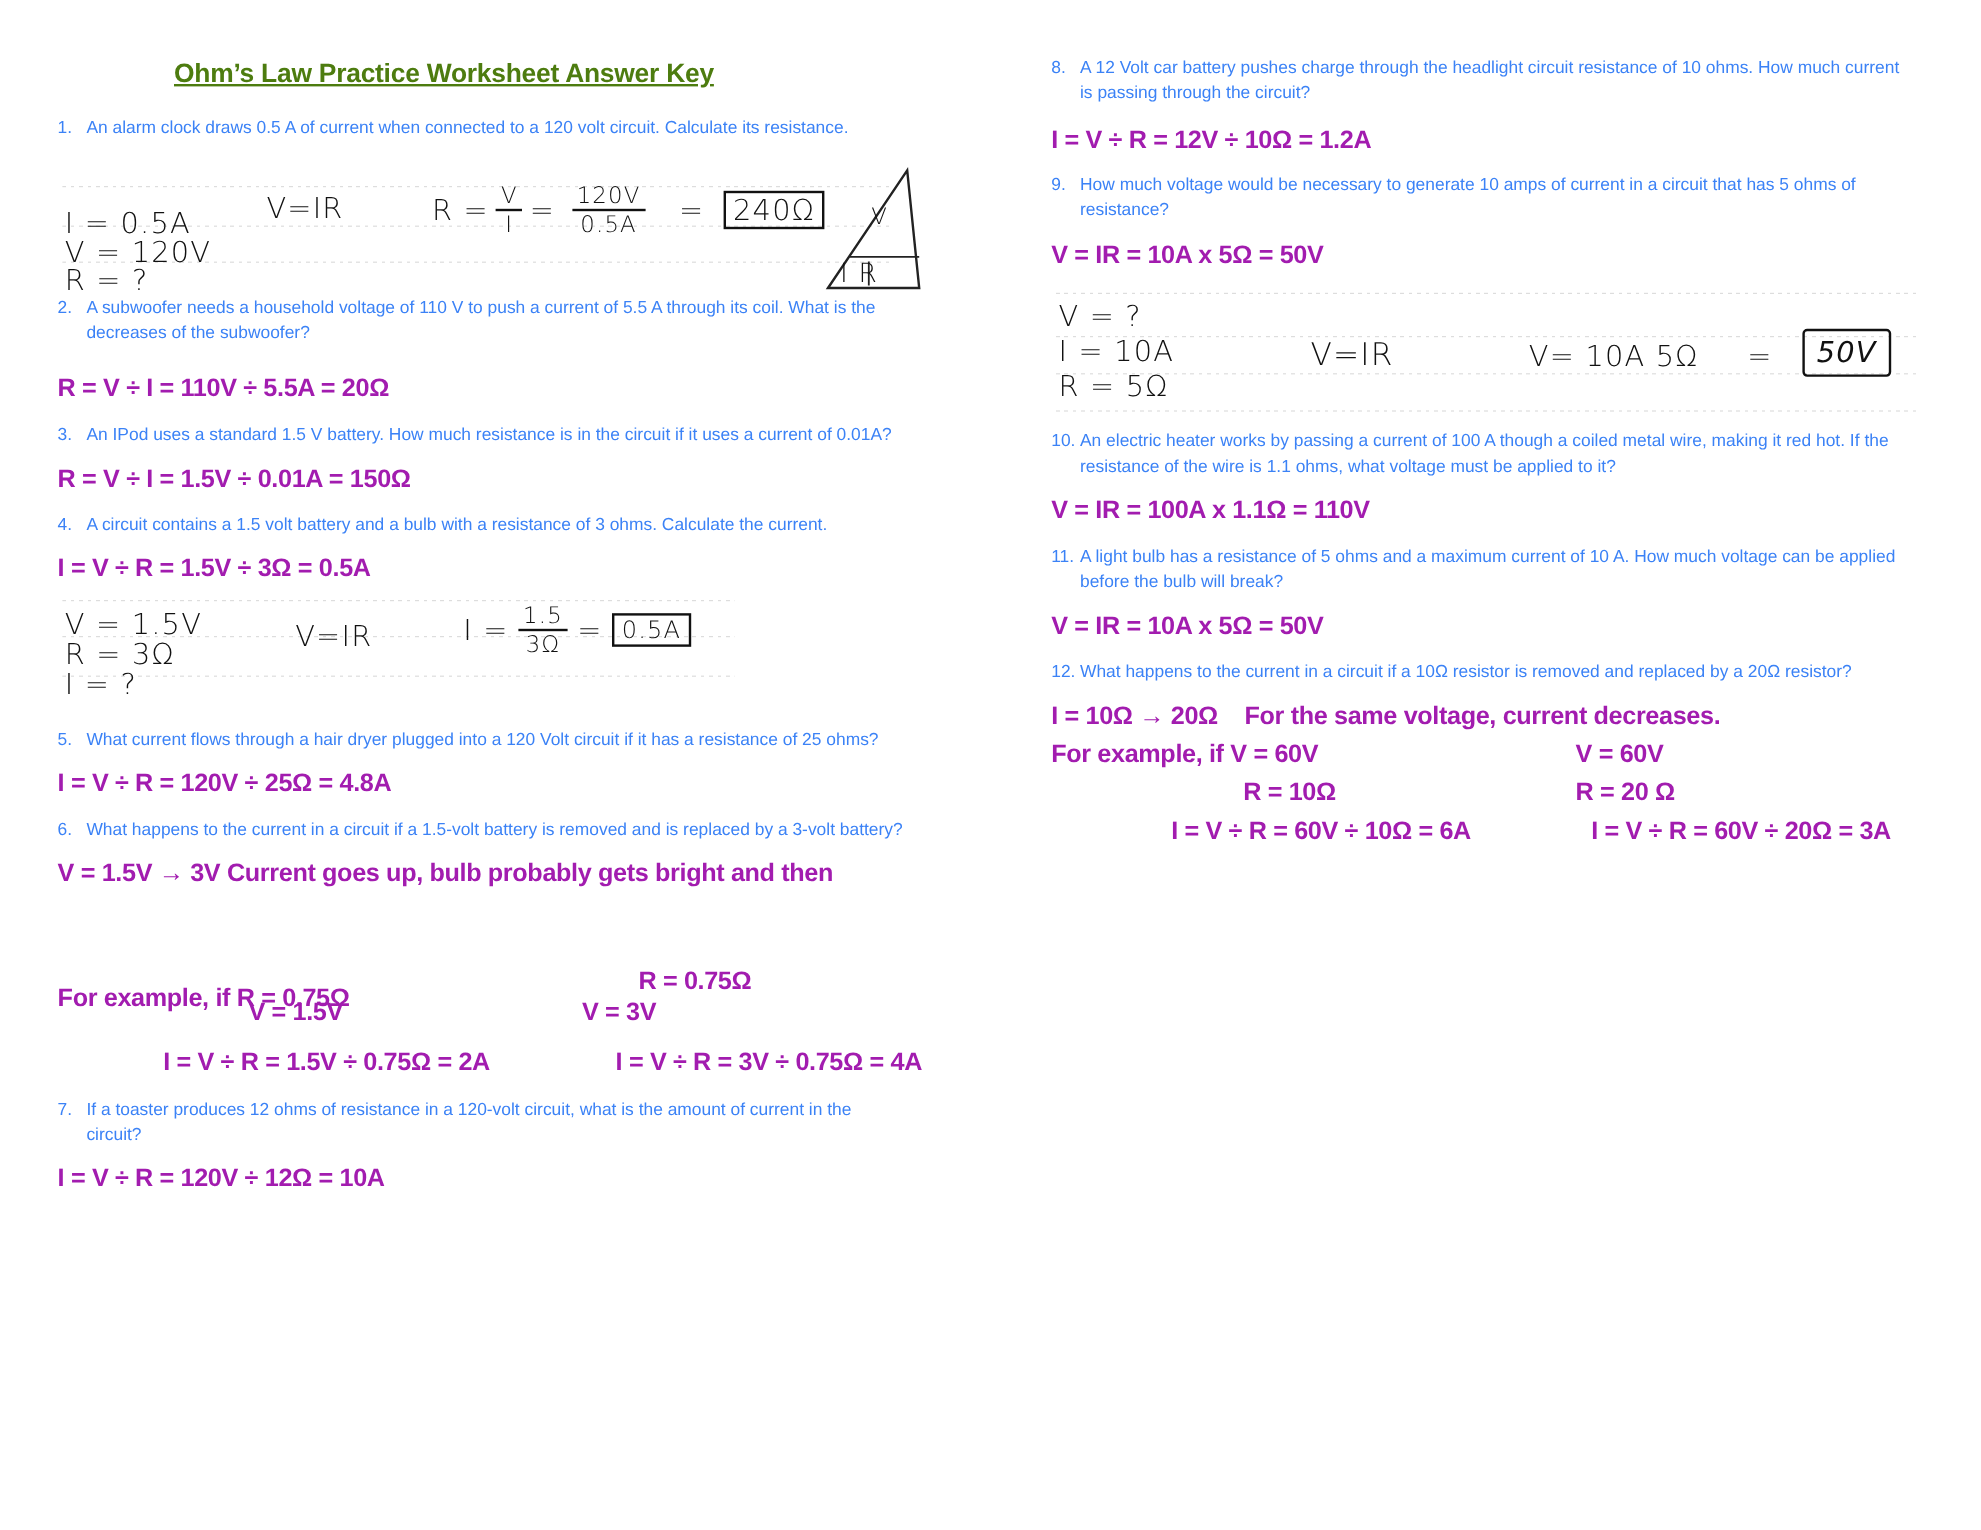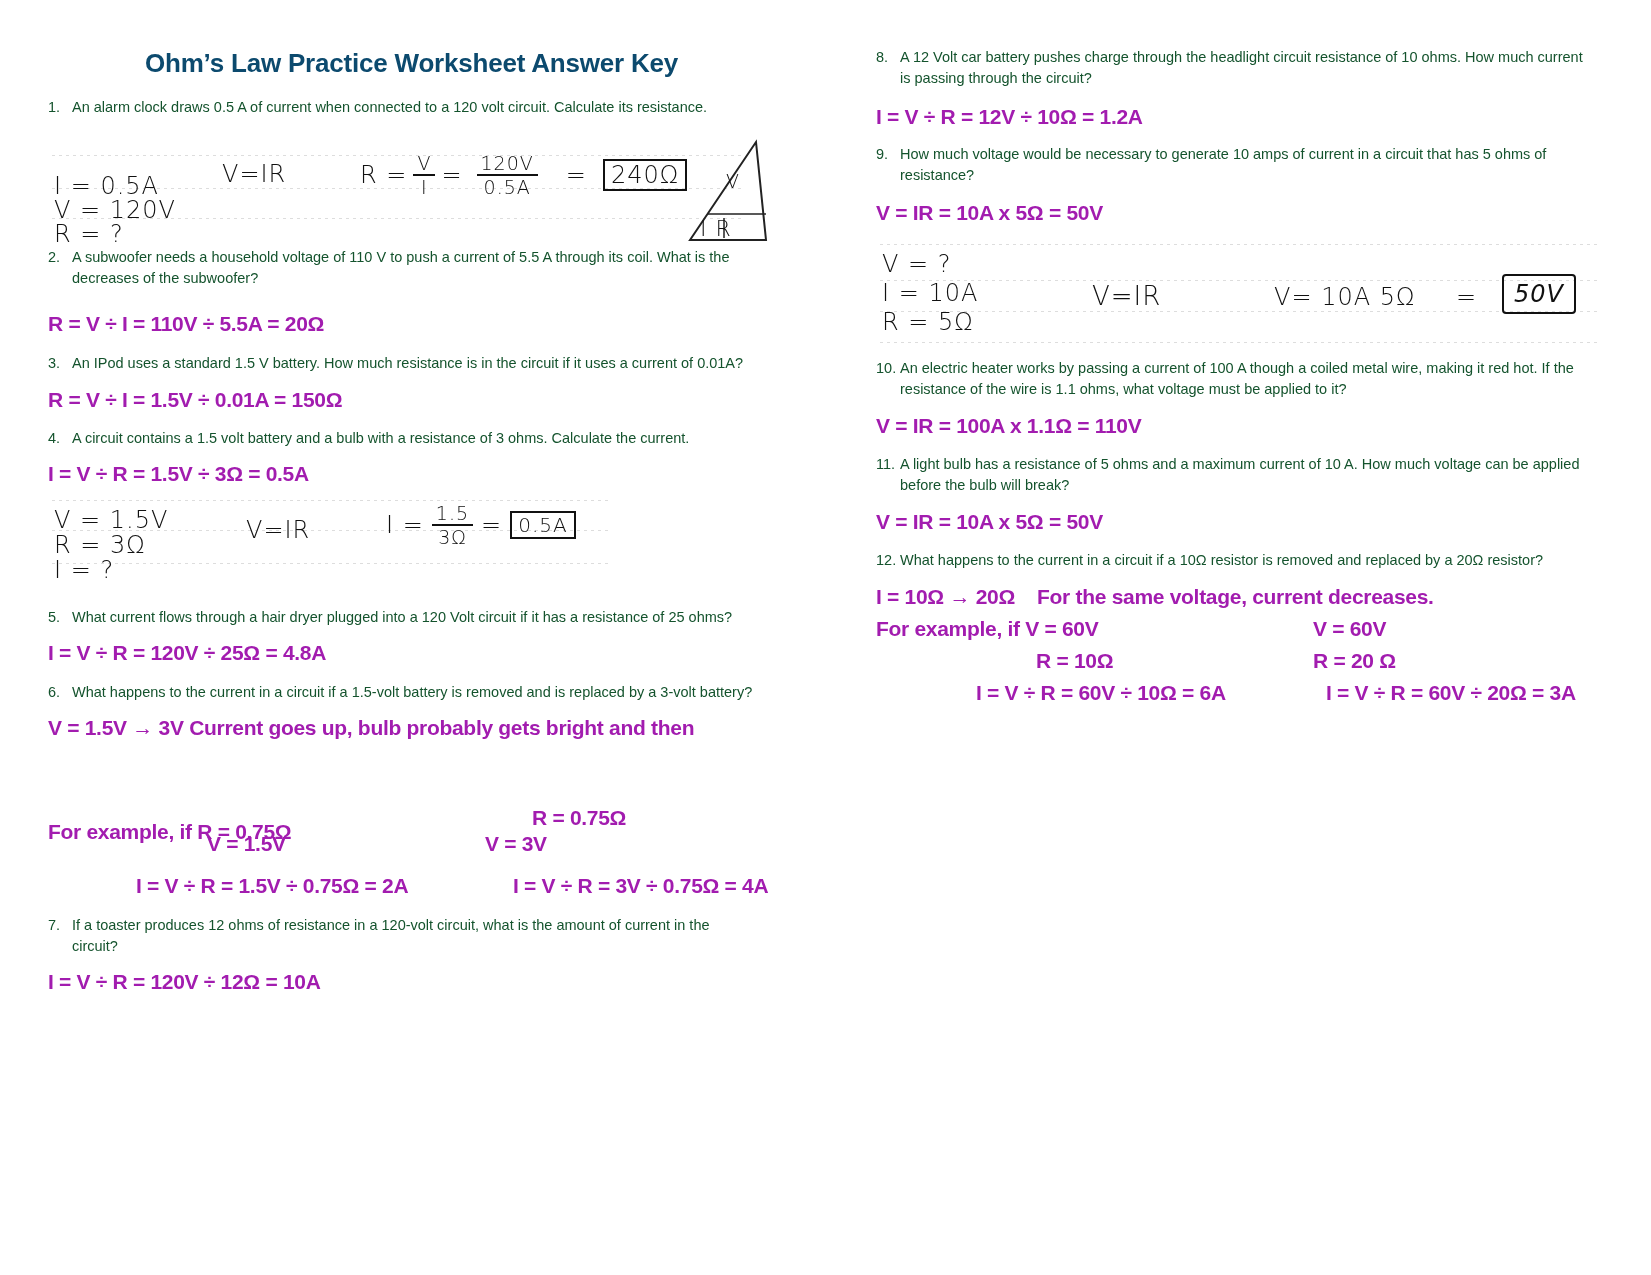--- a/index.html
+++ b/index.html
@@ -1,20 +1,20 @@
 <!DOCTYPE html>
 <html><head>
   <meta charset="utf-8">
   <style>
     html, body { margin: 0; padding: 0; background: #ffffff; }
     body { width: 1651px; height: 1275px; position: relative; overflow: hidden;
            font-family: "Liberation Sans", "DejaVu Sans", sans-serif; color: #000; }
     .abs { position: absolute; white-space: nowrap; }
-    .title { font-weight: bold; color: #0c4a6e; font-size: 26px; letter-spacing: -0.2px; }
-    .q { font-size: 14.5px; line-height: 21px; color: #14532d; }
+    .title { font-weight: bold; color: #4d7c0f; font-size: 22px; letter-spacing: -0.2px; text-decoration: underline; }
+    .q { font-size: 14.5px; line-height: 21px; color: #3b82f6; }
     .qnum { display: inline-block; width: 24px; }
     .qcont { padding-left: 24px; }
     .ans { font-weight: bold; color: #a21caf; font-size: 21px; letter-spacing: -0.3px; }
     .hw { font-family: "DejaVu Sans", sans-serif; font-weight: 300; color: #111; font-size: 24px; letter-spacing: 1px; }
     .hw-small { font-size: 19px; }
     .box { border: 2px solid #111; padding: 0 6px; }
     .frac { display: inline-flex; flex-direction: column; align-items: center; vertical-align: middle; font-size: 19px; line-height: 22px; }
     .frac .num { border-bottom: 2px solid #111; padding: 0 4px; }
     .scan-line { position: absolute; height: 1px; background: repeating-linear-gradient(90deg, #ddd 0 3px, transparent 3px 7px); }
   </style>

